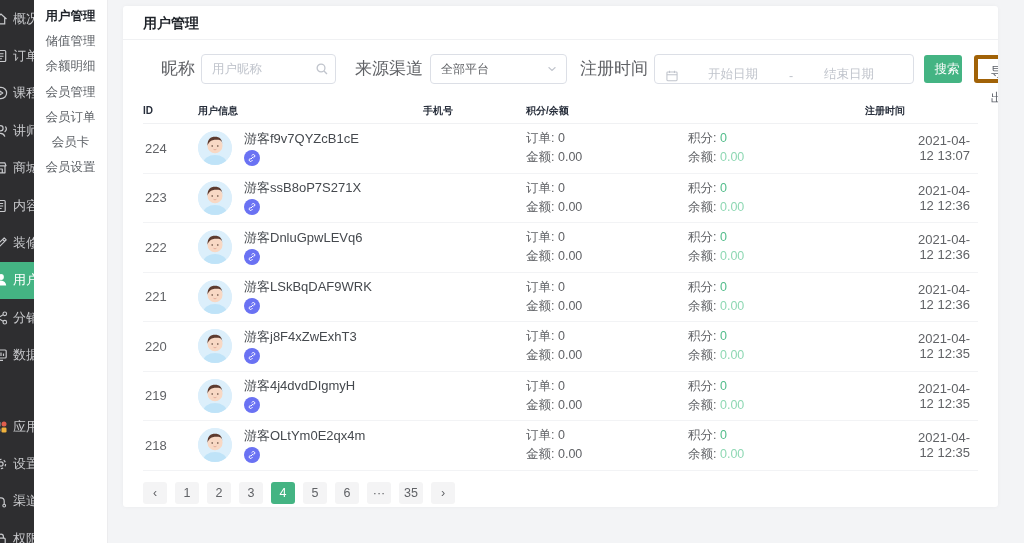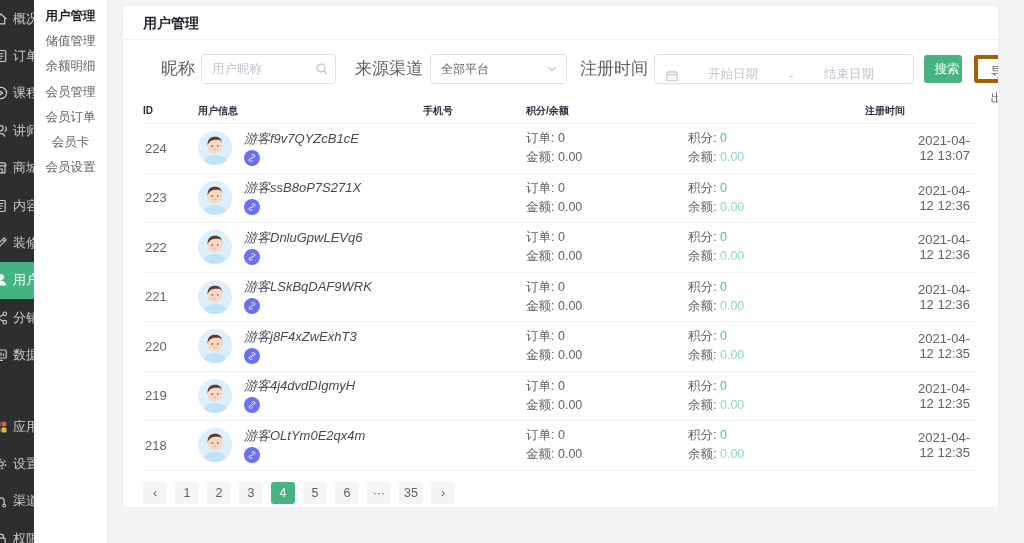--- a/index.html
+++ b/index.html
@@ -57,21 +57,21 @@
     color:#272e3b; font-weight:600; }
   .thead .h-phone { text-align:left; padding-left:15px; }
   .thead .h-date { text-align:right; padding-right:8px; }
   .tbody { margin:0 20px; }
   .trow { height:49.5px; border-bottom:1px solid #f2f3f5; font-size:12.5px; color:#606266; }
   .c-id { padding-left:2px; font-size:13px; }
   .c-user { display:flex; align-items:center; }
   .avatar { width:34px; height:34px; border-radius:50%; overflow:hidden; flex:none; background:#dceffb; }
   .avatar svg { display:block; }
   .uinfo { margin-left:12px; }
-  .uname { font-size:13px; color:#45494e; line-height:16px;font-style:italic; }
+  .uname { font-size:13px; color:#45494e; line-height:16px; }
   .badge { display:inline-flex; width:16px; height:16px; border-radius:50%; margin-top:3px;
     background:var(--badge_purple,#6a72f3); align-items:center; justify-content:center; }
   .badge svg { width:10px; height:10px; color:#fff; }
   .c-phone { padding-left:15px; }
   .c-deal { padding-left:0; line-height:19px; }
   .c-points { padding-left:0; line-height:19px; }
   .val.green { color:var(--value_green,#53bd8b); }
   .val.green-light { color:var(--value_green_light,#8fd8b4); }
   .c-date { text-align:right; padding-right:8px; font-size:13px; }
 

